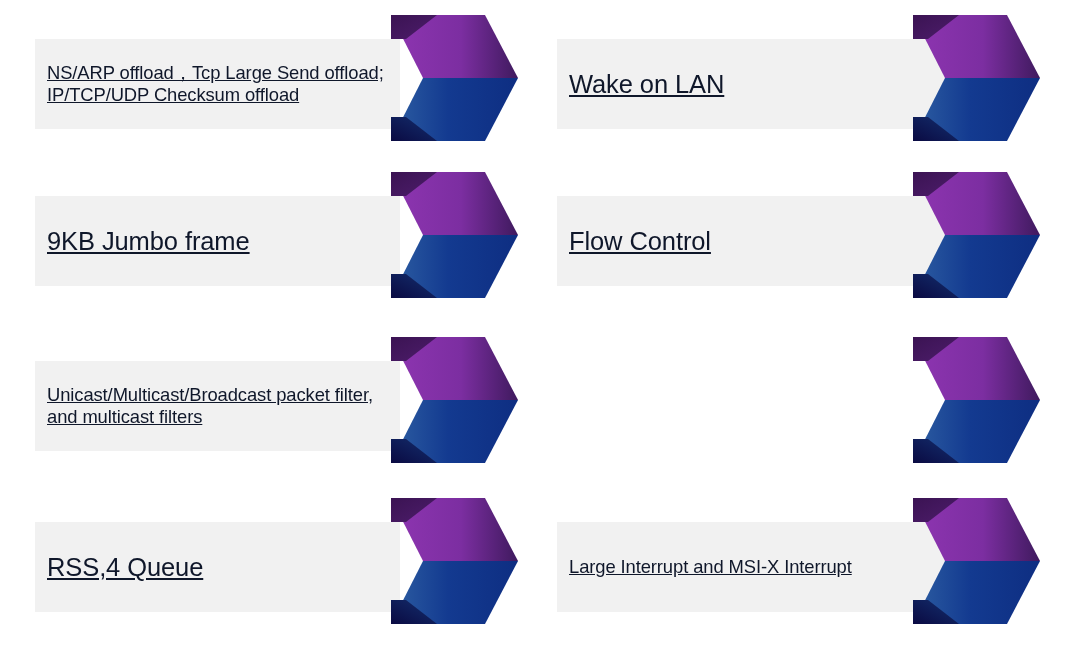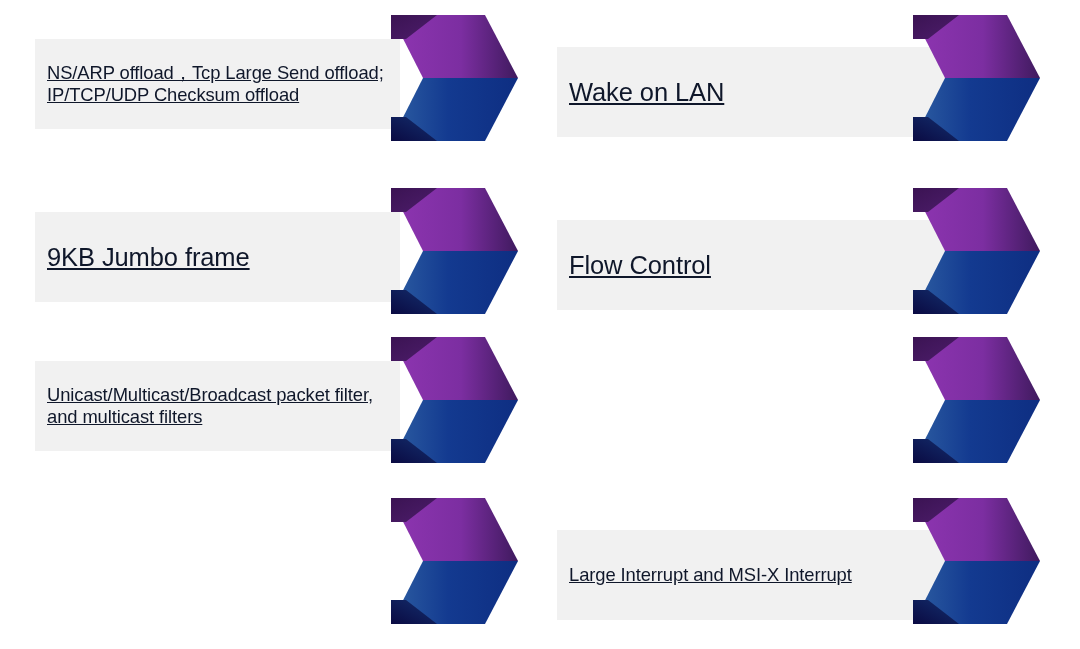--- a/index.html
+++ b/index.html
@@ -65,26 +65,26 @@
   }
   .chevron svg { display: block; width: 100%; height: 100%; }
 
   
   .col-left  { left: 35px;  width: 483px; }
   .col-left  .plate   { width: 365px; }
   .col-left  .chevron { left: 350px; }
 
   
   .col-right { left: 557px; width: 486px; }
-  .col-right .plate   { width: 392px; margin-top: 8px; }
+  .col-right .plate   { width: 392px; }
   .col-right .chevron { left: 350px; }
 
   
   .row-0 { top: 11px;  }
-  .row-1 { top: 184px; }
+  .row-1 { top: 168px; }
   .row-2 { top: 333px; }
   .row-3 { top: 494px; }
 </style>
 </head>
 <body>
 
 <div id="stage">
 
   <div class="banner col-left row-0">
     <div class="plate">
@@ -282,20 +282,23 @@
         </defs>
         <path d="M6 4 H100 L133 67 H38 Z" fill="url(#gpB2)"></path>
         <path d="M38 67 H133 L100 130 H6 Z" fill="url(#gbB2)"></path>
         <path d="M6 4 H52 L21 28 V28 H6 Z" fill="url(#gfpB2)"></path>
         <path d="M6 106 H21 L52 130 H6 Z" fill="url(#gfbB2)"></path>
       </svg>
     </div>
   </div>
 
   <div class="banner col-left row-3">
+    <div class="plate">
+      <span class="plate-text big">RSS,4 Queue</span>
+    </div>
     <div class="chevron">
       <svg viewBox="0 0 133 134" preserveAspectRatio="none" aria-hidden="true">
         <defs>
           <linearGradient id="gpA3" x1="0" y1="0" x2="1" y2="0">
             <stop offset="0%" stop-color="#8e35b1"></stop>
             <stop offset="55%" stop-color="#7c2ea1"></stop>
             <stop offset="100%" stop-color="#3f1a5e"></stop>
           </linearGradient>
           <linearGradient id="gbA3" x1="0" y1="0" x2="1" y2="0">
             <stop offset="0%" stop-color="#2d5ea2"></stop>

